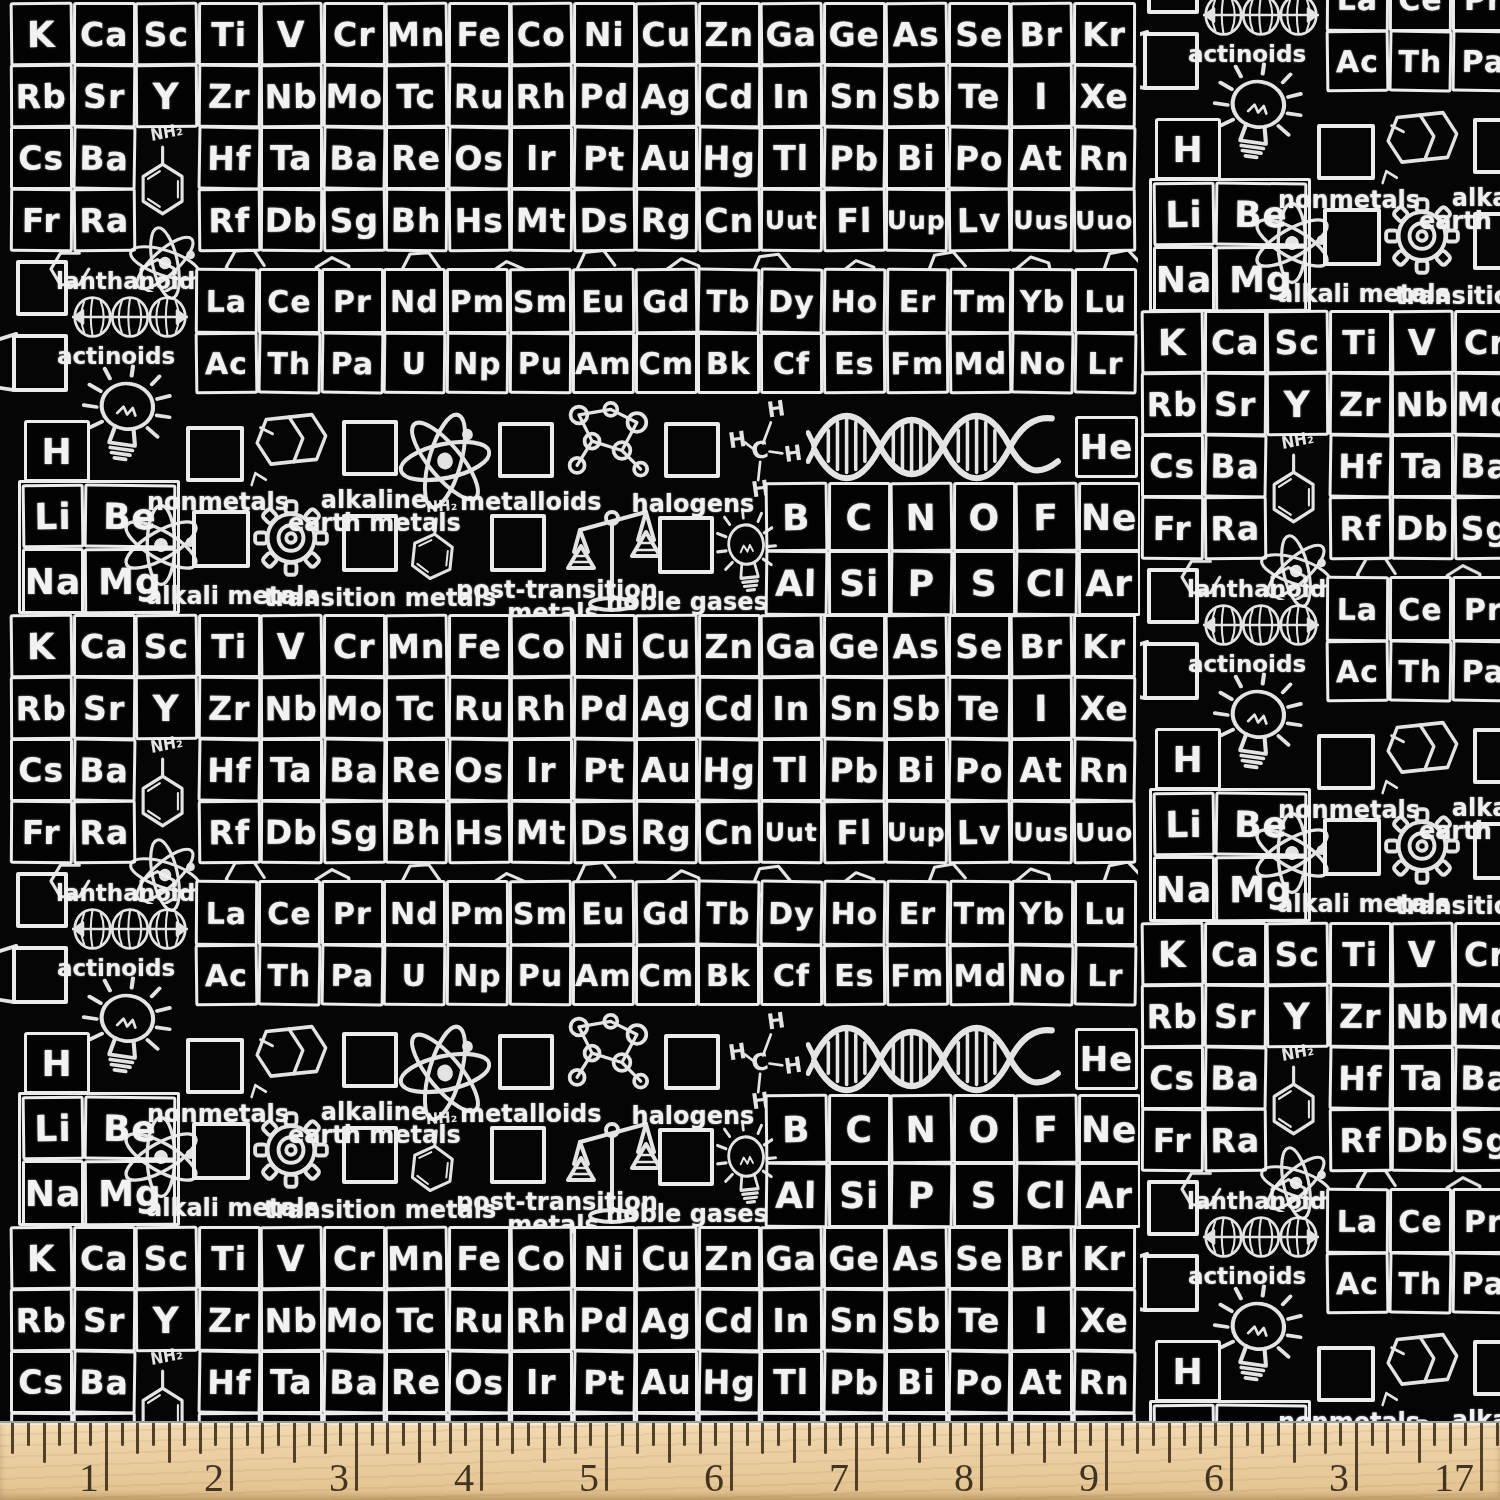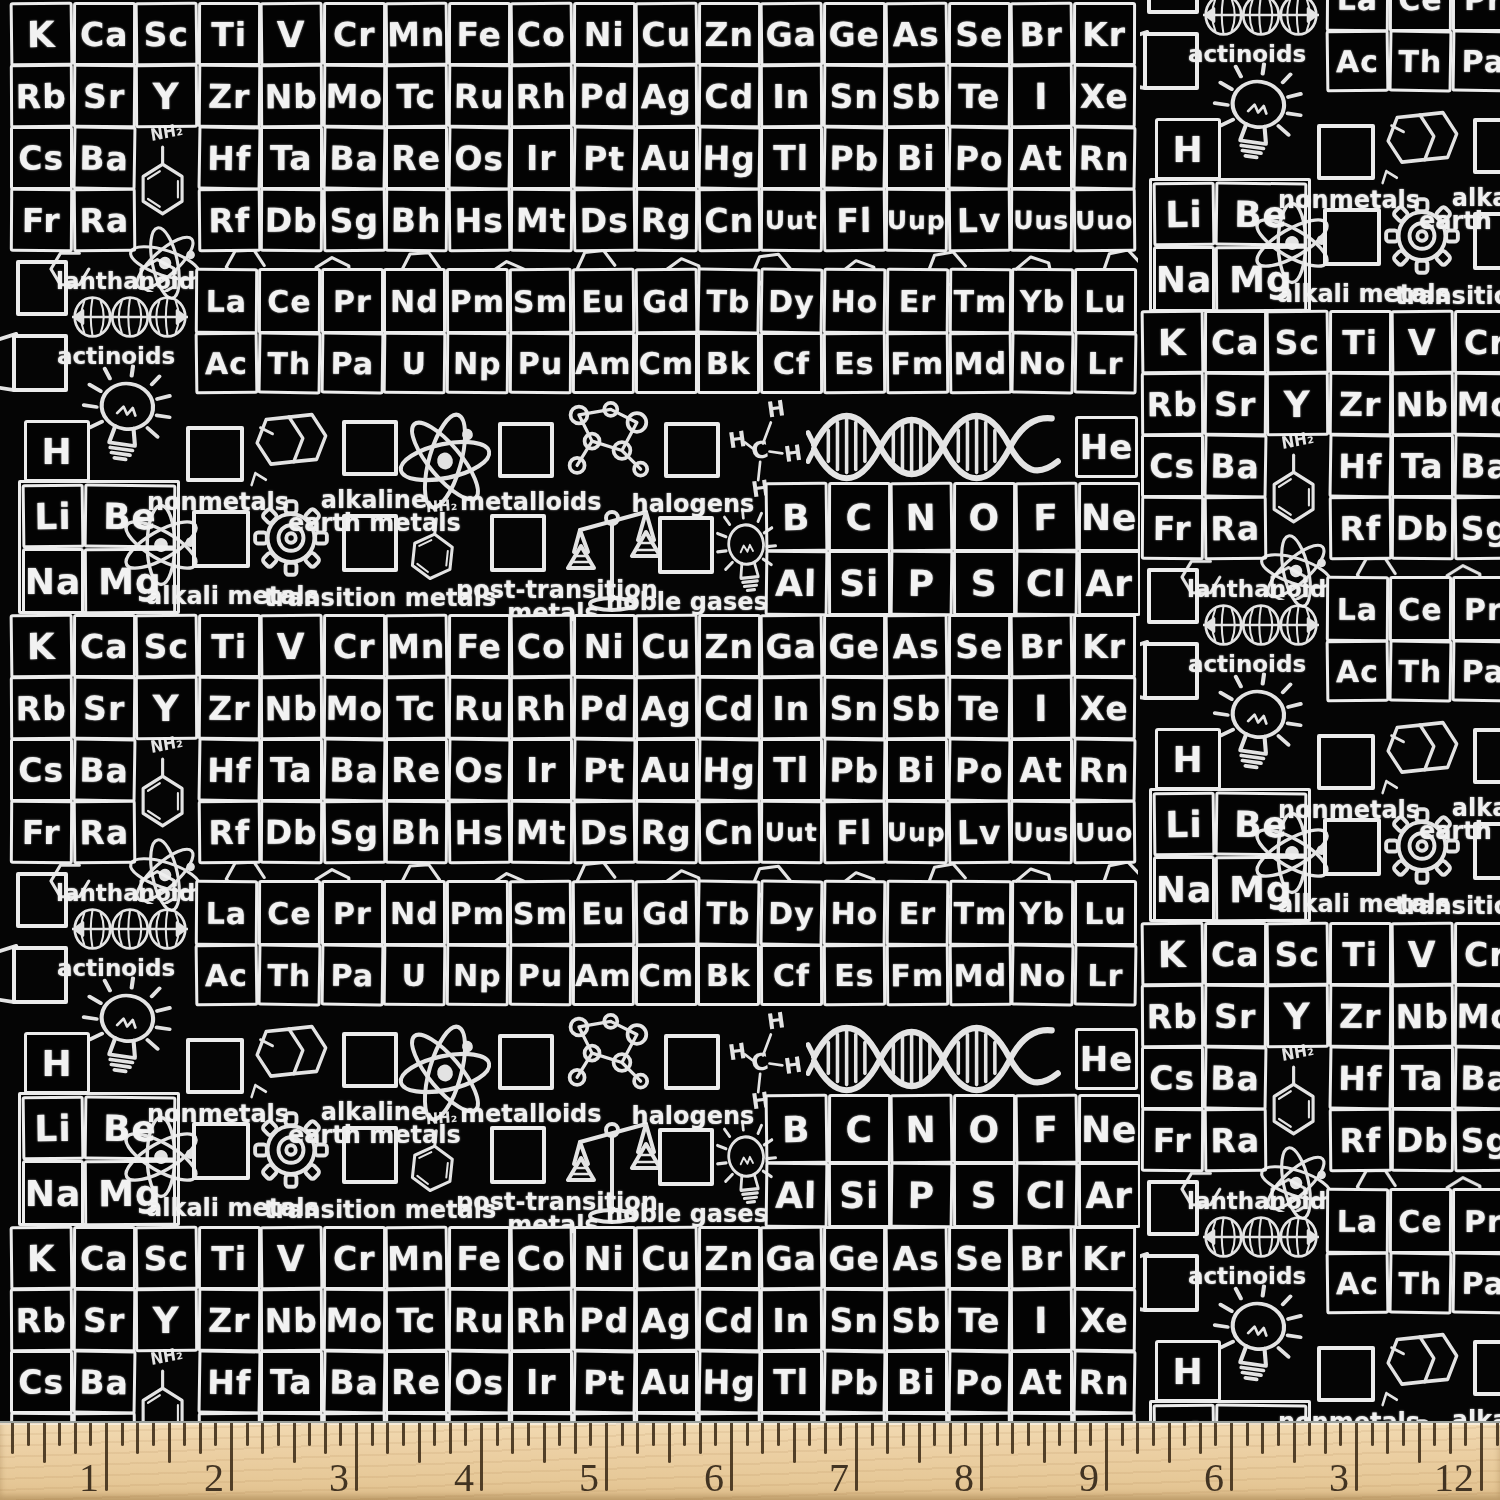--- a/index.html
+++ b/index.html
@@ -1409,16 +1409,16 @@
       <div class="tick" style="left: 1355px; height: 68px; background: rgb(60, 43, 23);"></div>
       <div class="rnum" style="left: 1303px;">3</div>
       <div class="tick" style="left: 1370.6px; height: 23px; background: rgb(60, 43, 23);"></div>
       <div class="tick" style="left: 1386.3px; height: 31px; background: rgb(60, 43, 23);"></div>
       <div class="tick" style="left: 1401.9px; height: 23px; background: rgb(60, 43, 23);"></div>
       <div class="tick" style="left: 1417.5px; height: 40px; background: rgb(60, 43, 23);"></div>
       <div class="tick" style="left: 1433.1px; height: 23px; background: rgb(60, 43, 23);"></div>
       <div class="tick" style="left: 1448.8px; height: 31px; background: rgb(60, 43, 23);"></div>
       <div class="tick" style="left: 1464.4px; height: 23px; background: rgb(60, 43, 23);"></div>
       <div class="tick" style="left: 1480px; height: 68px; background: rgb(60, 43, 23);"></div>
-      <div class="rnum" style="left: 1428px;">12</div>
+      <div class="rnum" style="left: 1428px;">17</div>
       <div class="tick" style="left: 1495.6px; height: 23px; background: rgb(60, 43, 23);"></div>
     </div>
 </div>
 
 </body></html>

